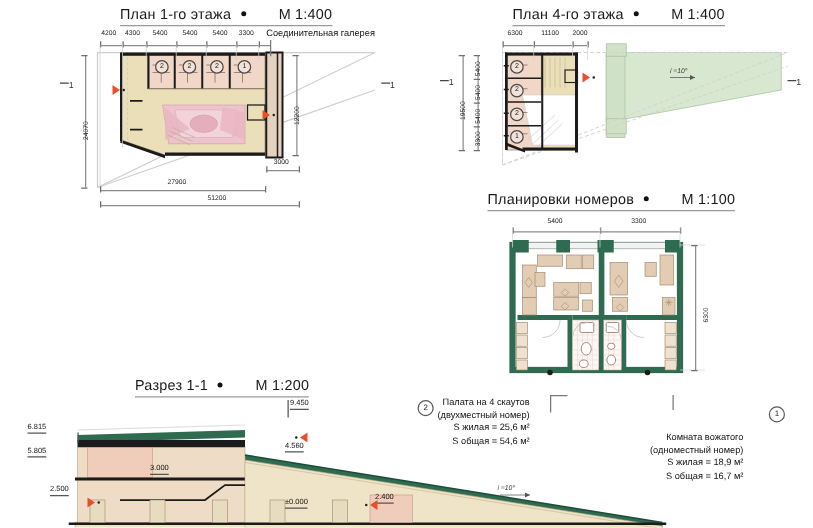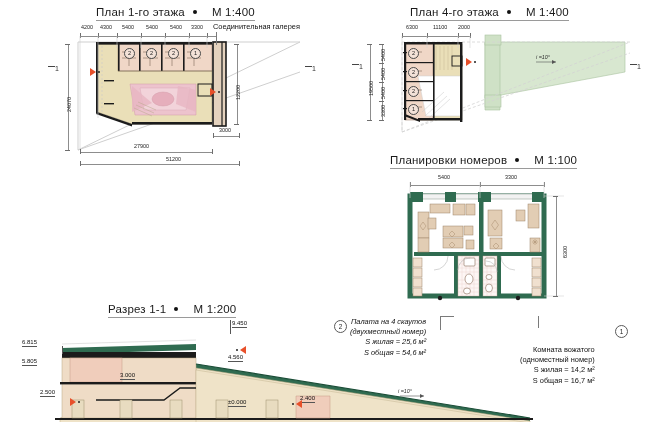--- a/index.html
+++ b/index.html
@@ -7,21 +7,21 @@
     width:650px;height:422px;background:#ffffff;position:relative;overflow:hidden;
     font-family:"Liberation Sans",sans-serif;color:#1a1a1a;
   }
   .panel{position:absolute;}
   .title{
     font-size:11.5px;letter-spacing:.2px;white-space:nowrap;
     border-bottom:1px solid #9a9a9a;padding-bottom:2px;display:inline-block;
   }
   .title .dot{display:inline-block;width:4px;height:4px;border-radius:50%;
     background:#111;vertical-align:middle;margin:0 8px 2px 8px;}
-  .title .scale{margin-left:7px;}
+  .title .scale{margin-left:18px;}
   .dim{font-size:5.4px;color:#222;position:absolute;white-space:nowrap;
        font-family:"Liberation Sans",sans-serif;}
   .dim.v{transform-origin:0 0;transform:rotate(-90deg);}
   .dimline{position:absolute;background:#8d8d8d;}
   .hl{height:1px;}
   .vl{width:1px;}
   .tick{position:absolute;background:#6e6e6e;width:1px;height:5px;}
   .tickv{position:absolute;background:#6e6e6e;height:1px;width:5px;}
 
   
@@ -444,33 +444,33 @@
   </svg>
 
   <div class="dimline vl" style="left:216px;top:44px;height:100px;"></div>
   <div class="tickv" style="left:213px;top:44px;"></div>
   <div class="tickv" style="left:213px;top:144px;"></div>
   <div class="dim v" style="left:222px;top:106px;">6300</div>
 </div>
 
 <div class="panel" style="left:320px;top:316px;width:330px;height:60px;">
   <div class="notecirc" style="left:14px;top:4px;">2</div>
-  <div class="note" style="left:30px;top:1px;font-style:italic;">
+  <div class="note" style="left:30px;top:1px;">
     <div>Палата на 4 скаутов</div>
     <div>(двухместный номер)</div>
     <div>S жилая = 25,6 м²</div>
     <div>S общая = 54,6 м²</div>
   </div>
   <div class="lead" style="left:120px;top:0;width:1px;height:14px;"></div>
   <div class="lead" style="left:120px;top:0;width:14px;height:1px;"></div>
 
   <div class="note" style="left:200px;top:1px;margin-top:28px;">
     <div>Комната вожатого</div>
     <div>(одноместный номер)</div>
-    <div>S жилая = 14,2 м²</div>
+    <div>S жилая = 18,9 м²</div>
     <div>S общая = 16,7 м²</div>
   </div>
   <div class="notecirc" style="left:295px;top:9px;">1</div>
   <div class="lead" style="left:218px;top:0;width:1px;height:12px;"></div>
 </div>
 
 <div class="panel" style="left:0;top:300px;width:560px;height:122px;">
   <div class="title" style="left:108px;top:3px;position:absolute;">
     <span>Разрез 1-1</span><span class="dot"></span><span class="scale">M 1:200</span>
   </div>

